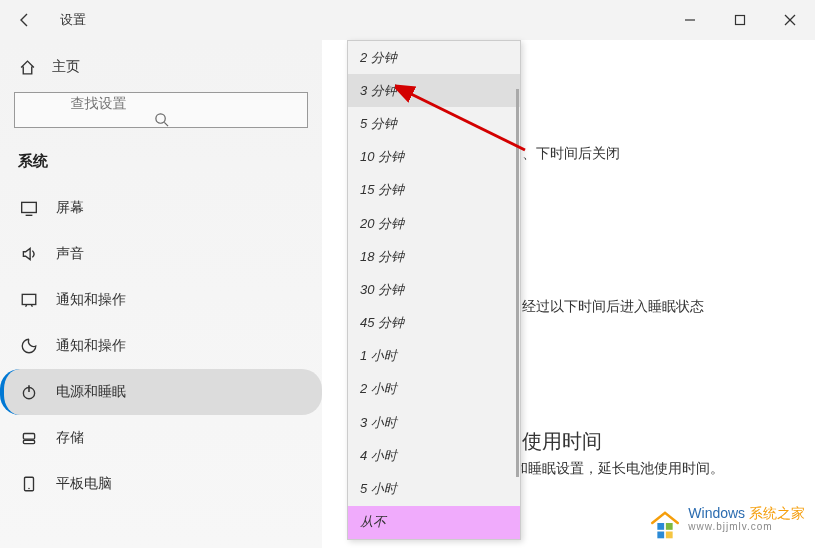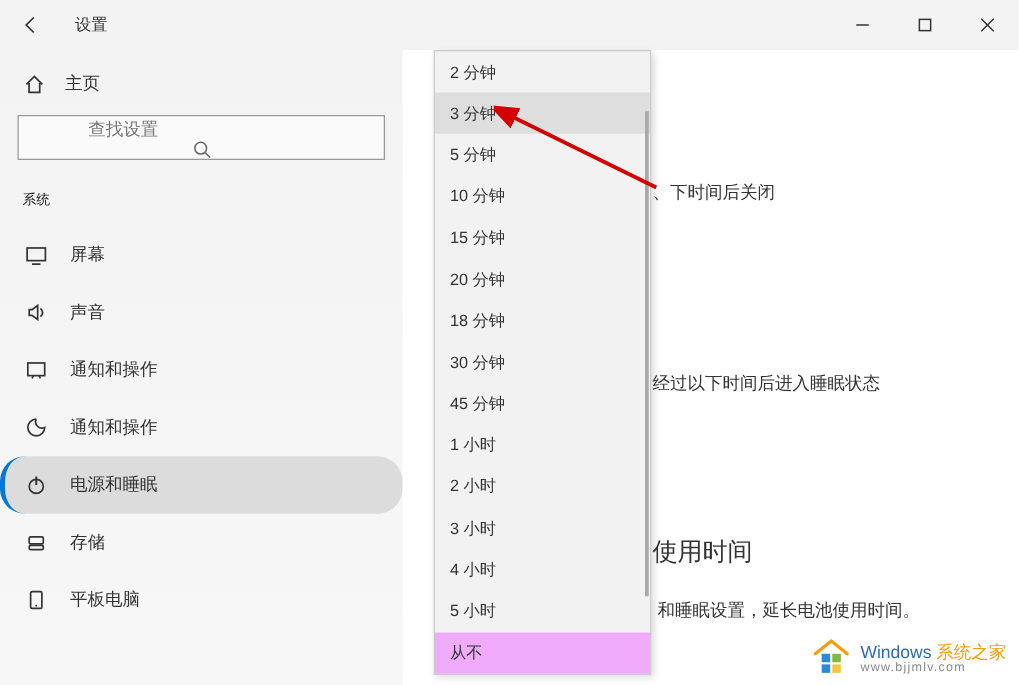--- a/index.html
+++ b/index.html
@@ -13,39 +13,39 @@
     
     .sidebar { position: absolute; left: 0; top: 40px; width: 322px; height: 508px; background: linear-gradient(to bottom, #f3f3f3, #f7f7f7); padding: 10px 0; }
     .home-row { display: flex; align-items: center; padding: 8px 18px; margin-bottom: 8px; cursor: pointer; }
     .home-row .icon { width: 18px; display: flex; justify-content: center; }
     .home-row .label { margin-left: 16px; font-size: 14px; color: #333; }
     
     .search-box { margin: 6px 14px 18px 14px; height: 36px; border: 1px solid #999; display: flex; align-items: center; background: #fafafa; flex-direction: column; }
     .search-input { flex: 1; border: none; outline: none; background: transparent; padding: 0 10px; font-size: 14px; color: #555; }
     .search-icon { width: 36px; display: flex; justify-content: center; color: #666; }
     
-    .section-label { font-size: 11px; font-weight: 400; padding: 6px 18px 14px 18px; color: #222; }
+    .section-label { font-size: 15px; font-weight: 700; padding: 6px 18px 14px 18px; color: #222; }
     
     .nav-item { display: flex; align-items: center; height: 46px; padding: 0 18px; cursor: pointer; }
     .nav-item.selected { background: #dcdcdc; border-left: 4px solid #0078d4; padding-left: 14px; border-radius: 20px; }
     .nav-item .icon { width: 22px; display: flex; justify-content: center; color: #333; }
     .nav-item .label { margin-left: 16px; font-size: 14px; color: #333; }
     
     .content { position: absolute; left: 322px; top: 40px; right: 0; bottom: 0; padding: 20px 30px; }
     .partial-text { position: absolute; font-size: 14px; color: #333; }
     
-    .dropdown { position: absolute; left: 347px; top: 40px; width: 174px; background: #f2f2f2; border: 1px solid #ccc; box-shadow: 2px 2px 6px rgba(0,0,0,0.15); z-index: 50; }
+    .dropdown { position: absolute; left: 347px; top: 40px; width: 174px; background: #f2f2f2; border: 1px solid #ccc; box-shadow: 2px 2px 6px rgba(0,0,0,0.15); z-index: 50; font-style: italic; }
     .dropdown-item { height: 33.2px; display: flex; align-items: center; padding: 0 12px; font-size: 13px; color: #333; cursor: pointer; }
     .dropdown-item.hovered { background: #dedede; }
     .dropdown-item.selected { background: #f0abfc; }
     .dropdown-scrollbar { position: absolute; right: 1px; top: 48px; width: 3px; height: 388px; background: #a9a9a9; }
     
     .arrow { position: absolute; pointer-events: none; z-index: 60; }
     
-    .watermark { position: absolute; right: 10px; bottom: 8px; display: flex; align-items: flex-end; gap: 6px; z-index: 200; }
+    .watermark { position: absolute; right: 10px; bottom: 8px; display: flex; align-items: flex-start; gap: 6px; z-index: 200; }
     .watermark-logo { width: 34px; height: 34px; }
     .watermark-text { display: flex; flex-direction: column; line-height: 1.1; }
     .wm-line1 { font-size: 14px; color: #2b6cb0; font-weight: 500; }
     .wm-line1 .accent { color: #f59e0b; }
     .wm-line2 { font-size: 10px; color: #888; letter-spacing: 1px; }
   </style>
 </head>
 <body>
 
 <div class="titlebar">
@@ -157,21 +157,21 @@
         </span>
         <span class="label">平板电脑</span>
       </div>
     </div>
 </div>
 
 <div class="content">
   <div class="partial-text" style="left:200px; top:105px;">、下时间后关闭</div>
   <div class="partial-text" style="left:200px; top:258px;">经过以下时间后进入睡眠状态</div>
   <div class="partial-text" style="left:200px; top:388px; font-size:20px; font-weight:500;">使用时间</div>
-  <div class="partial-text" style="left:204px; top:420px;margin-top:20px;">和睡眠设置，延长电池使用时间。</div>
+  <div class="partial-text" style="left:192px; top:420px;">和睡眠设置，延长电池使用时间。</div>
 </div>
 
 <div class="dropdown">
   <div id="dropdown-items">
       <div class="dropdown-item">2 分钟</div>
       <div class="dropdown-item hovered">3 分钟</div>
       <div class="dropdown-item">5 分钟</div>
       <div class="dropdown-item">10 分钟</div>
       <div class="dropdown-item">15 分钟</div>
       <div class="dropdown-item">20 分钟</div>

